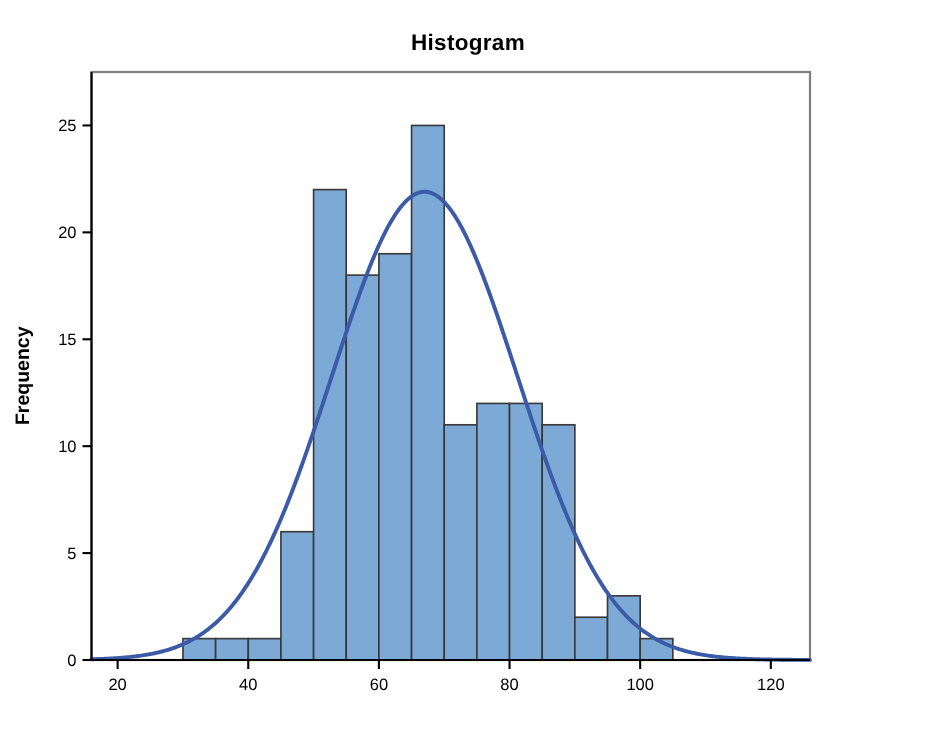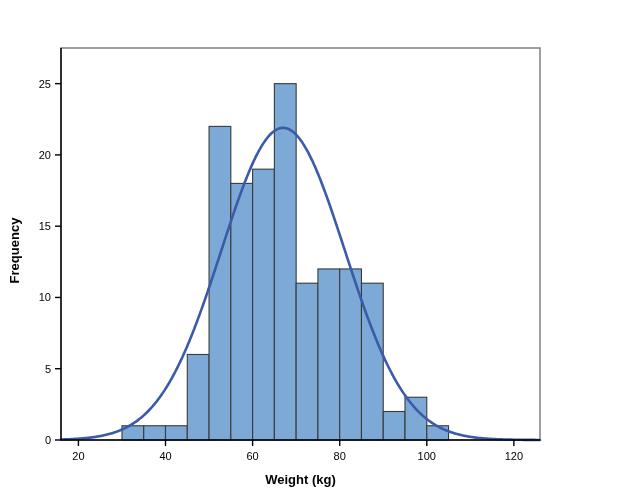--- a/index.html
+++ b/index.html
@@ -42,26 +42,26 @@
     font-family:"Liberation Sans", sans-serif;
     font-size:11px;
     fill:#000000;
   }
 </style>
 </head>
 <body>
 
 <div id="chart-root">
 
+  <div id="chart-title">Histogram</div>
 
   <div id="y-axis-title">
     <span>Frequency</span>
   </div>
 
-  <div id="x-axis-title">Weight (kg)</div>
 
   <svg id="plot-svg" width="624" height="500">
     <g id="plot-frame-group">
         <rect x="61" y="48" width="479" height="392" fill="#FFFFFF" stroke="#808080" stroke-width="1.5"></rect>
       </g>
     <g id="bars-group">
         <rect x="121.96363636363635" y="425.74545454545455" width="21.772727272727295" height="14.25454545454545" fill="#7CA9D6" stroke="#3A3A3A" stroke-width="1.1"></rect>
         <rect x="143.73636363636365" y="425.74545454545455" width="21.772727272727252" height="14.25454545454545" fill="#7CA9D6" stroke="#3A3A3A" stroke-width="1.1"></rect>
         <rect x="165.5090909090909" y="425.74545454545455" width="21.772727272727252" height="14.25454545454545" fill="#7CA9D6" stroke="#3A3A3A" stroke-width="1.1"></rect>
         <rect x="187.28181818181815" y="354.4727272727273" width="21.77272727272731" height="85.5272727272727" fill="#7CA9D6" stroke="#3A3A3A" stroke-width="1.1"></rect>

